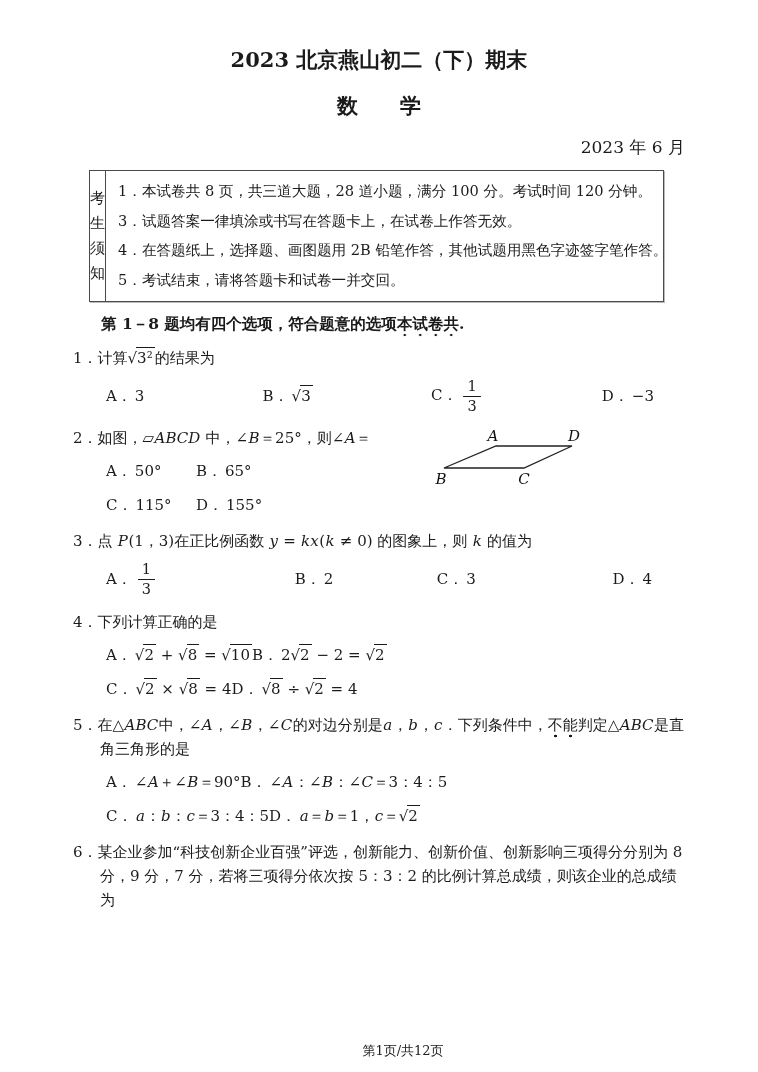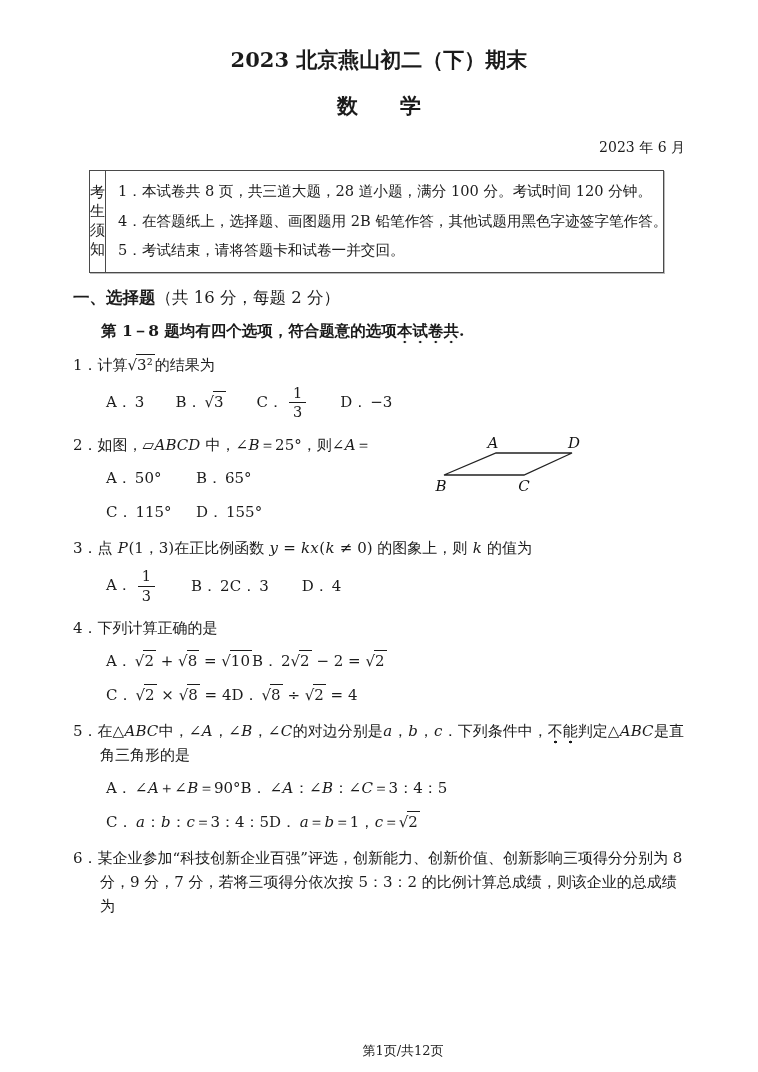--- a/index.html
+++ b/index.html
@@ -7,42 +7,42 @@
   .page {
     position:relative; width:736px; height:1072px; margin:0 auto;
     background:#ffffff; color:#1b1b1b; overflow:hidden;
     font-family:"DejaVu Serif","Liberation Serif",serif;
     font-size:15px;
   }
   .content { padding:46px 62px 0 62px; }
 
   .title { text-align:center; font-size:21px; font-weight:bold; line-height:28px; }
   .subject { text-align:center; font-size:21px; font-weight:bold; line-height:28px; margin-top:18px; }
-  .date { text-align:right; font-size:14px; margin-top:17px; line-height:20px; }
+  .date { text-align:right; font-size:17px; margin-top:17px; line-height:20px; }
 
   .box {
     margin-left:16px; margin-top:13px; width:575px;
     border:1.4px solid #4a4a4a; display:flex;
     box-shadow:1px 1px 0 #bbb;
   }
   .box-side {
     width:27px; border-right:1.2px solid #4a4a4a;
     display:flex; flex-direction:column; align-items:center; justify-content:space-evenly;
     padding:12px 0; font-size:15px;
   }
   .box-items { flex:1; padding:5px 8px 7px 12px; }
   .box-item { line-height:29.5px; font-size:14.6px; white-space:nowrap; }
 
   .section-heading { margin-top:13px; font-size:16.5px; line-height:23px; }
   .b { font-weight:bold; }
   .section-note { margin-top:10px; padding-left:28px; font-size:15.5px; line-height:23px; }
 
   .question { margin-top:11px; position:relative; }
   .q-stem { line-height:24px; padding-left:27px; text-indent:-27px; }
-  .q-options { padding-left:33px; }
+  .q-options { padding-left:33px;justify-content:space-between; }
   .q-options.row { margin-top:7px; display:flex; align-items:center; min-height:26px; }
   .opt-row { margin-top:7px; line-height:26px; }
   .opt-row .option { display:inline-block; vertical-align:middle; }
   .olabel { margin-right:3px; }
 
   
   .it { font-style:italic; padding:0 0.5px; }
   .sq { white-space:nowrap; }
   .sq .v { border-top:1.4px solid #1b1b1b; padding:1px 2px 0 1px; margin-left:-1px; }
   .fr { display:inline-flex; flex-direction:column; align-items:center; vertical-align:middle;
@@ -69,26 +69,26 @@
 
     <div class="box">
       <div class="box-side">
           <span>考</span>
           <span>生</span>
           <span>须</span>
           <span>知</span>
         </div>
       <div class="box-items">
           <div class="box-item">1．本试卷共 8 页，共三道大题，28 道小题，满分 100 分。考试时间 120 分钟。</div>
+          <div class="box-item">3．试题答案一律填涂或书写在答题卡上，在试卷上作答无效。</div>
           <div class="box-item">4．在答题纸上，选择题、画图题用 2B 铅笔作答，其他试题用黑色字迹签字笔作答。</div>
           <div class="box-item">5．考试结束，请将答题卡和试卷一并交回。</div>
         </div>
     </div>
 
-    <div class="section-heading"><span class="b">一、选择题</span><span>（共 16 分，每题 2 分）</span></div>
     <div class="section-note b">第 1－8 题均有四个选项，符合题意的选项<span class="emph">本试卷共</span>.</div>
 
     <div id="questions">
         <div class="question">
           <div class="q-stem"><span class="q-num">1．</span><span>计算<span class="sq">√<span class="v">3²</span></span>的结果为</span></div>
           <div class="q-options row">
             <span class="option" style="margin-right: 31px;"><span class="olabel">A．</span><span>3</span></span>
             <span class="option" style="margin-right: 31px;"><span class="olabel">B．</span><span><span class="sq">√<span class="v">3</span></span></span></span>
             <span class="option" style="margin-right: 31px;"><span class="olabel">C．</span><span><span class="fr">
                   <span class="n">1</span>

